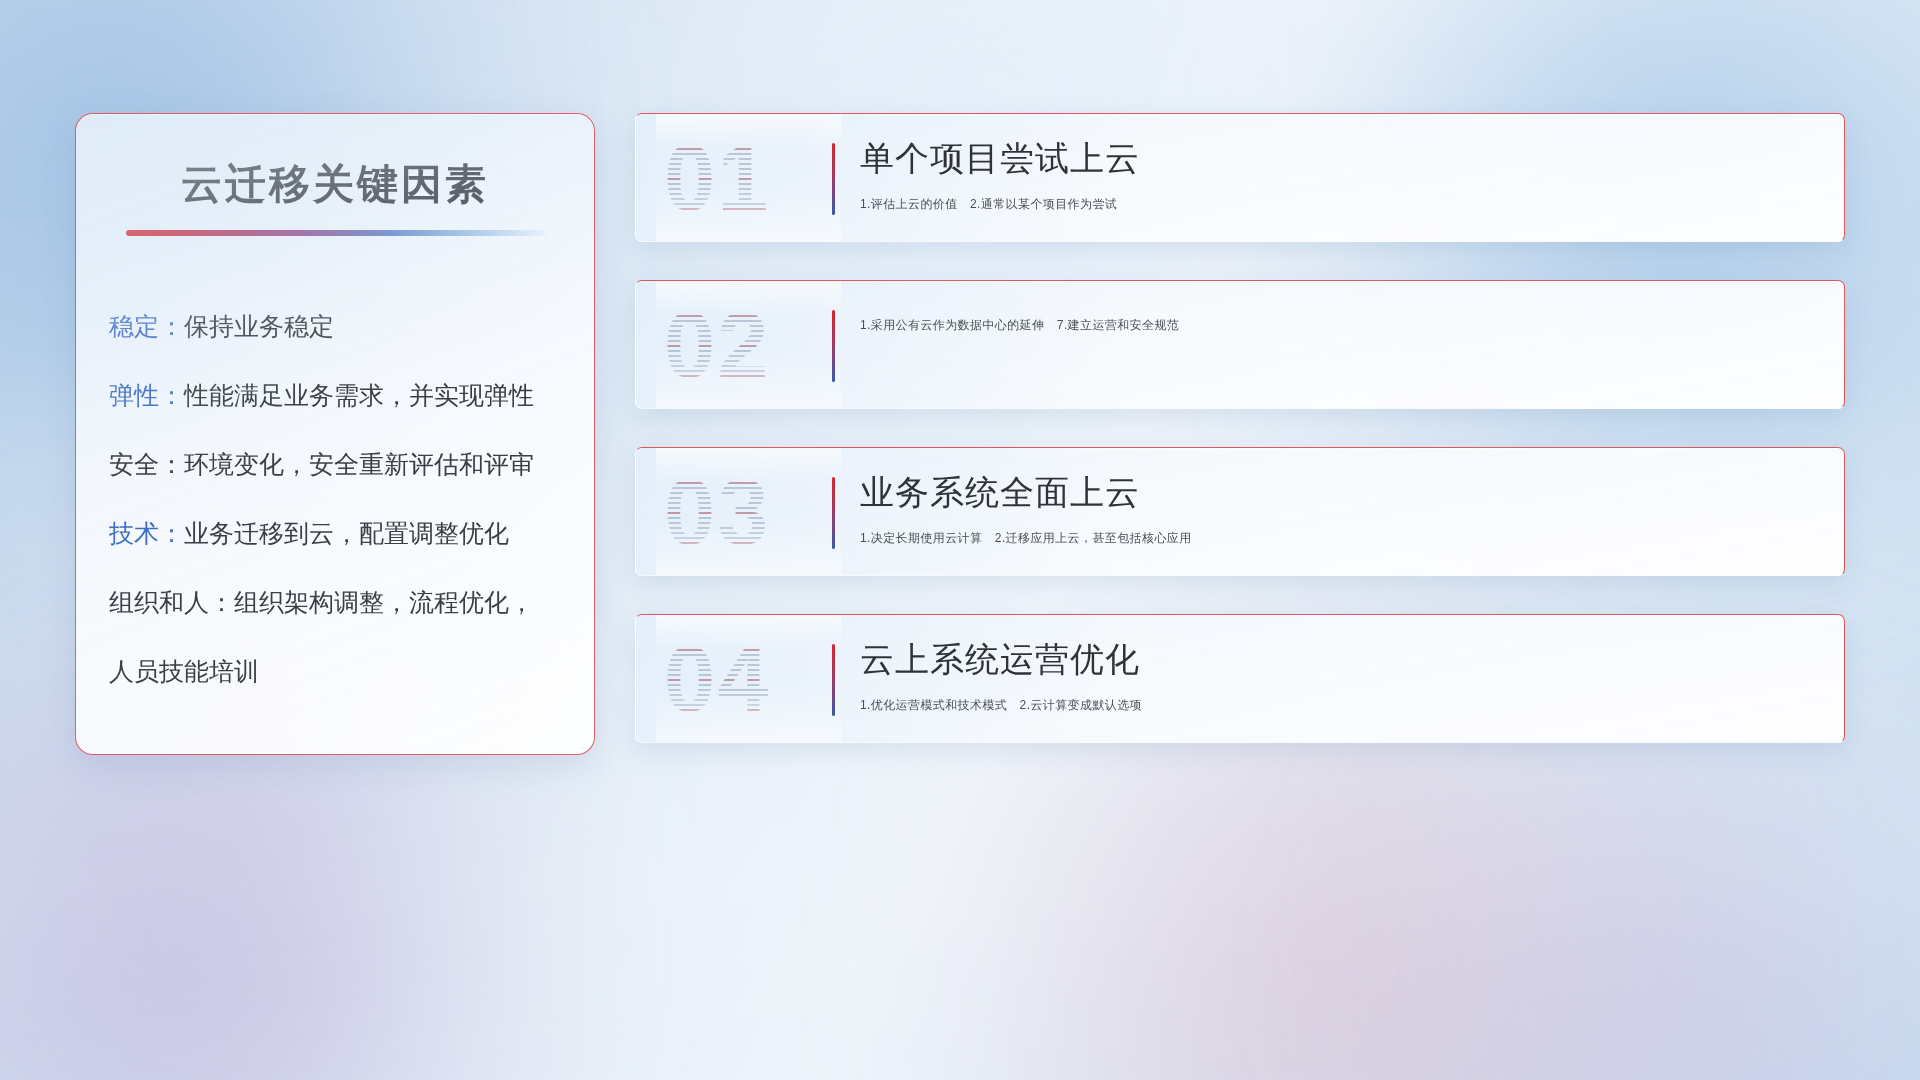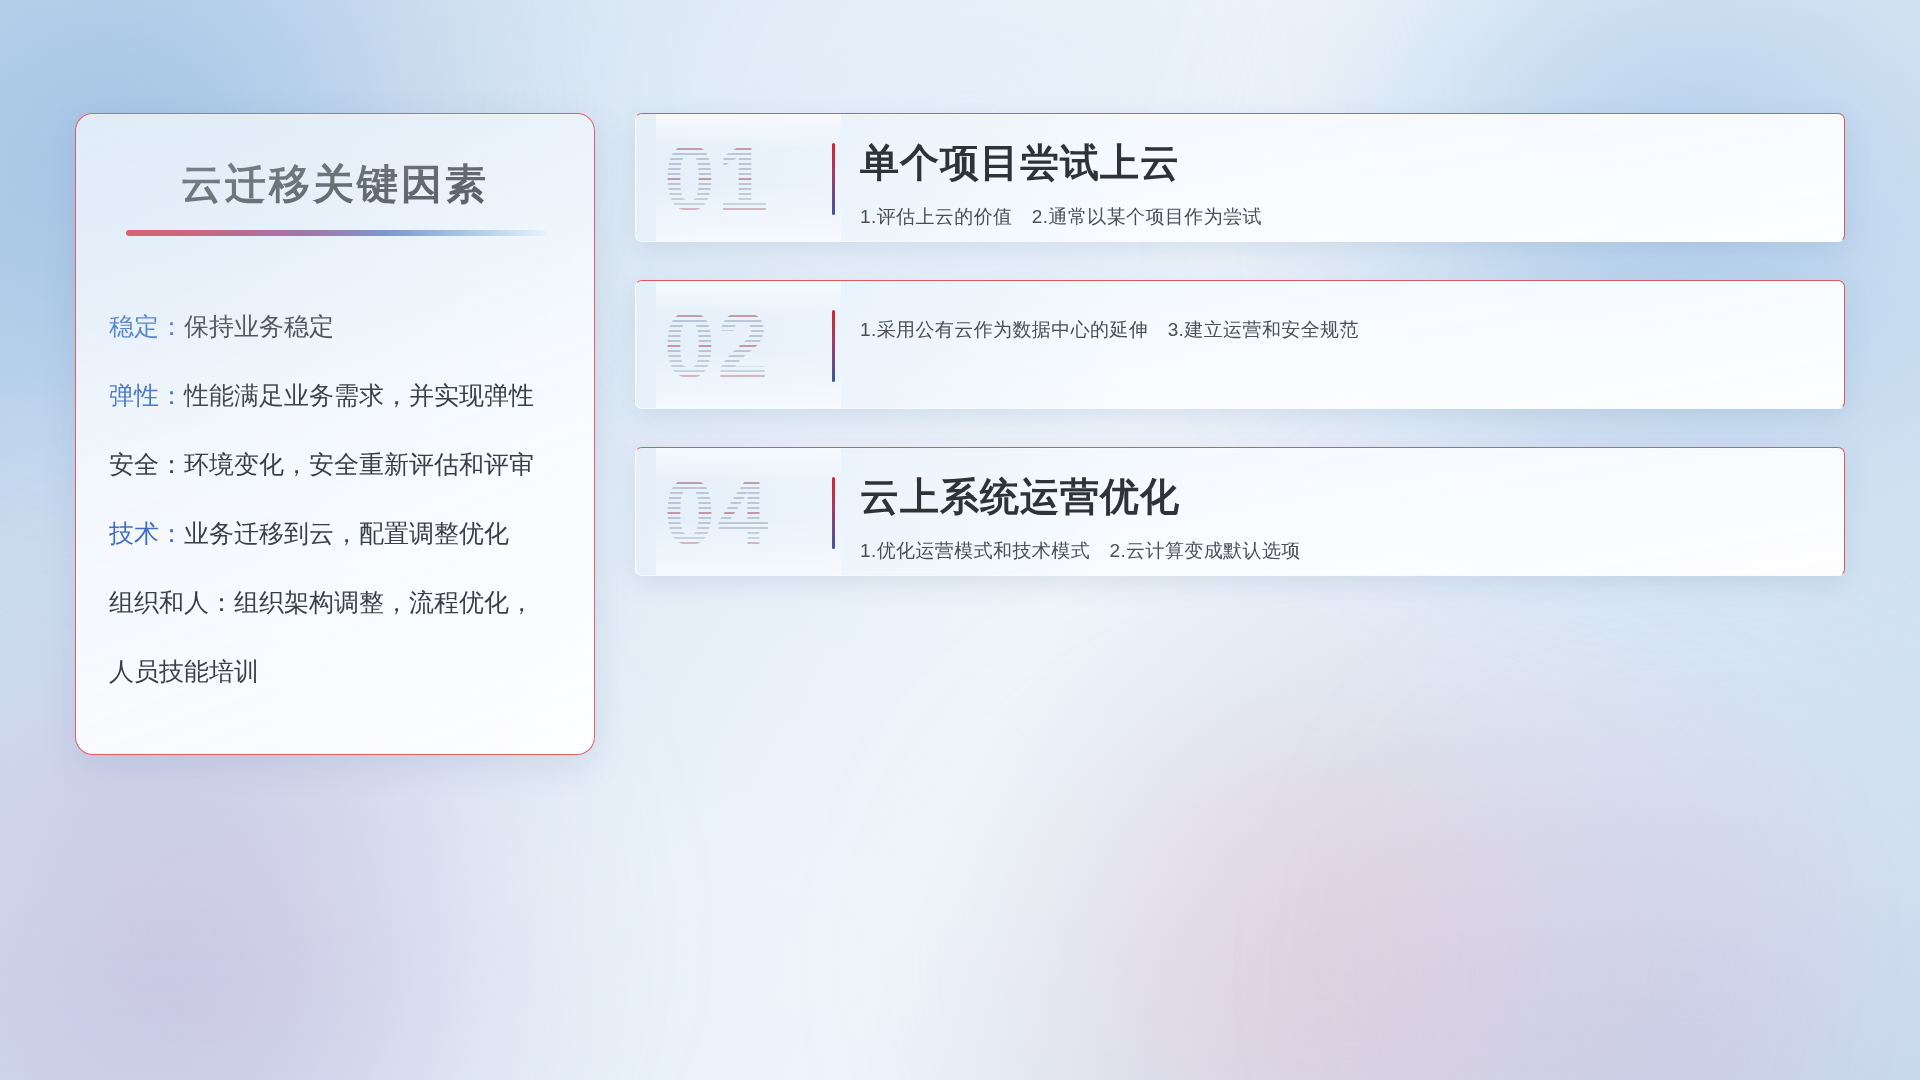--- a/index.html
+++ b/index.html
@@ -102,22 +102,22 @@
   }
   .card-num-fade {
     position:absolute; left:20px; top:0; width:185px; height:129px; pointer-events:none;
     background:linear-gradient(180deg, rgba(248,251,254,.92) 0%, rgba(248,251,254,.05) 26%, rgba(248,251,254,0) 55%, rgba(248,251,254,.55) 88%, rgba(248,251,254,.9) 100%);
   }
   .card-divider {
     position:absolute; left:196px; top:29px; width:3px; height:72px; border-radius:2px;
     background:linear-gradient(180deg,#d8242c 0%, #a43a63 45%, #3b58a8 100%);
   }
   .card-body { position:absolute; left:224px; top:22px; right:24px; }
-  .card-title { font-size:39px; font-weight:bold; color:#2f3338; letter-spacing:1px; }
-  .card-desc  { font-size:19px; color:#4a4f56; margin-top:14px; letter-spacing:.4px; }
+  .card-title { font-size:34px; font-weight:normal; color:#2f3338; letter-spacing:1px; }
+  .card-desc  { font-size:12px; color:#4a4f56; margin-top:14px; letter-spacing:.4px; }
 </style>
 </head>
 <body>
 
 <div class="stage">
 
   <div class="bg">
     <div class="bg-base"></div>
     <div class="bg-blob blob-f"></div>
     <div class="bg-blob blob-a"></div>
@@ -172,24 +172,34 @@
         <div class="card-desc">1.评估上云的价值　2.通常以某个项目作为尝试</div>
       </div>
     </div>
 
     <div class="card">
       <div class="card-num">02</div>
       <div class="card-num-red">02</div>
       <div class="card-num-fade"></div>
       <div class="card-divider"></div>
       <div class="card-body">
-        <div class="card-desc">1.采用公有云作为数据中心的延伸　3.建立运营和安全规范</div>
-      </div>
-    </div>
-
+        <div class="card-desc">1.采用公有云作为数据中心的延伸　7.建立运营和安全规范</div>
+      </div>
+    </div>
+
+    <div class="card">
+      <div class="card-num">03</div>
+      <div class="card-num-red">03</div>
+      <div class="card-num-fade"></div>
+      <div class="card-divider"></div>
+      <div class="card-body">
+        <div class="card-title">业务系统全面上云</div>
+        <div class="card-desc">1.决定长期使用云计算　2.迁移应用上云，甚至包括核心应用</div>
+      </div>
+    </div>
 
     <div class="card">
       <div class="card-num">04</div>
       <div class="card-num-red">04</div>
       <div class="card-num-fade"></div>
       <div class="card-divider"></div>
       <div class="card-body">
         <div class="card-title">云上系统运营优化</div>
         <div class="card-desc">1.优化运营模式和技术模式　2.云计算变成默认选项</div>
       </div>

